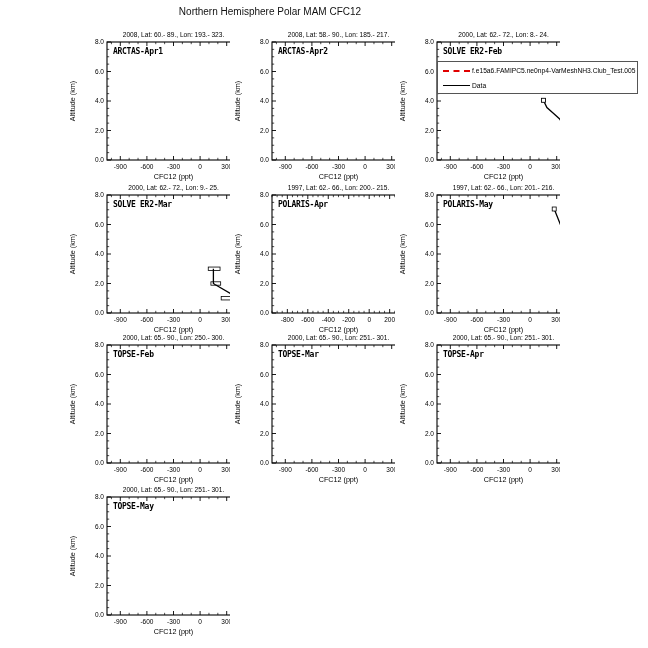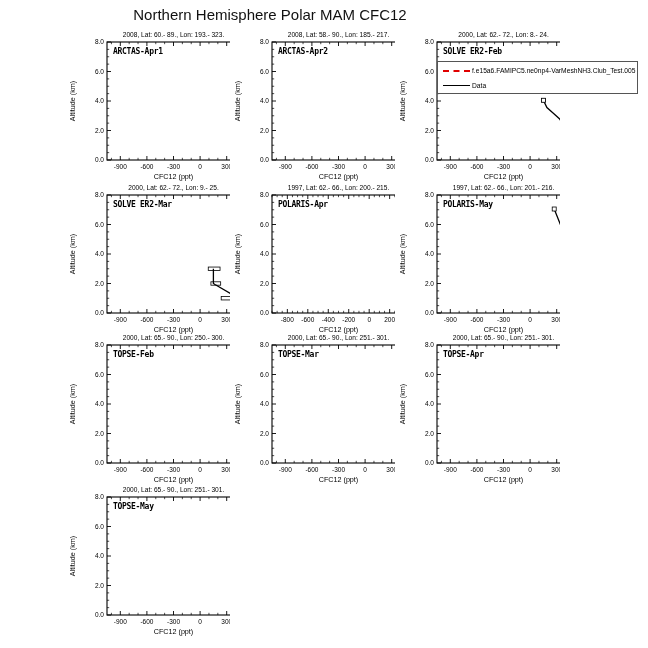--- a/index.html
+++ b/index.html
@@ -1,19 +1,19 @@
 <!DOCTYPE html>
 <html><head>
 <meta charset="utf-8">
 <style>
   html,body{margin:0;padding:0;background:#fff;}
   #figure{position:relative;width:648px;height:648px;background:#ffffff;color:#000;
           font-family:"Liberation Sans",sans-serif;overflow:hidden;}
   #page-title{position:absolute;top:6px;left:0;width:540px;text-align:center;
-              font-size:15px;font-weight:400;color:#111;}
+              font-size:10px;font-weight:400;color:#111;}
   .panel-svg{position:absolute;}
   .panel-svg text{fill:#000;}
   .hdr{font-size:6.6px;font-family:"Liberation Sans",sans-serif;}
   .ptitle{font-size:8px;font-weight:bold;font-family:"DejaVu Sans Mono",monospace;letter-spacing:-0.3px;}
   .tick{font-size:6.5px;font-family:"Liberation Sans",sans-serif;}
   .axlab{font-size:7.2px;font-family:"Liberation Sans",sans-serif;}
   #legend{position:absolute;left:437px;top:61px;width:201px;height:33px;background:#fff;
           border:1px solid #555;box-sizing:border-box;z-index:5;}
   .legend-row{display:flex;align-items:center;height:13px;margin-top:2px;}
   .legend-line{display:inline-block;width:27px;margin-left:5px;margin-right:2px;height:0;}

